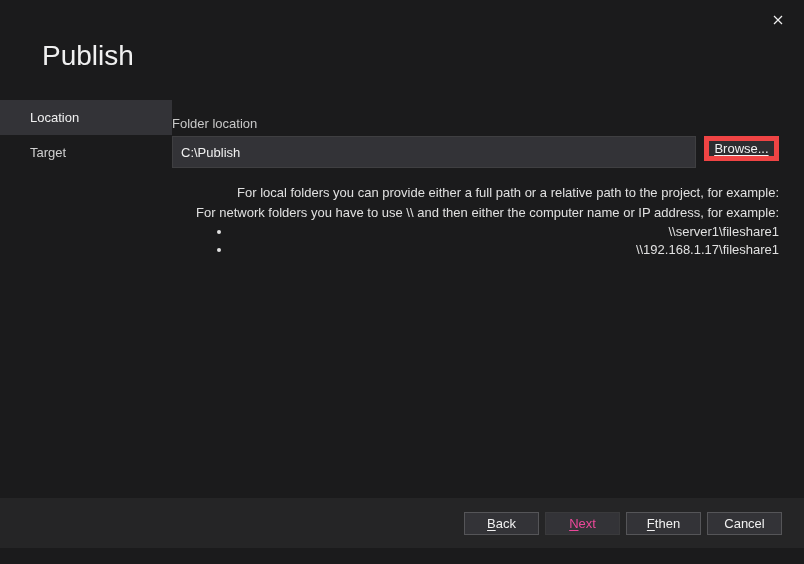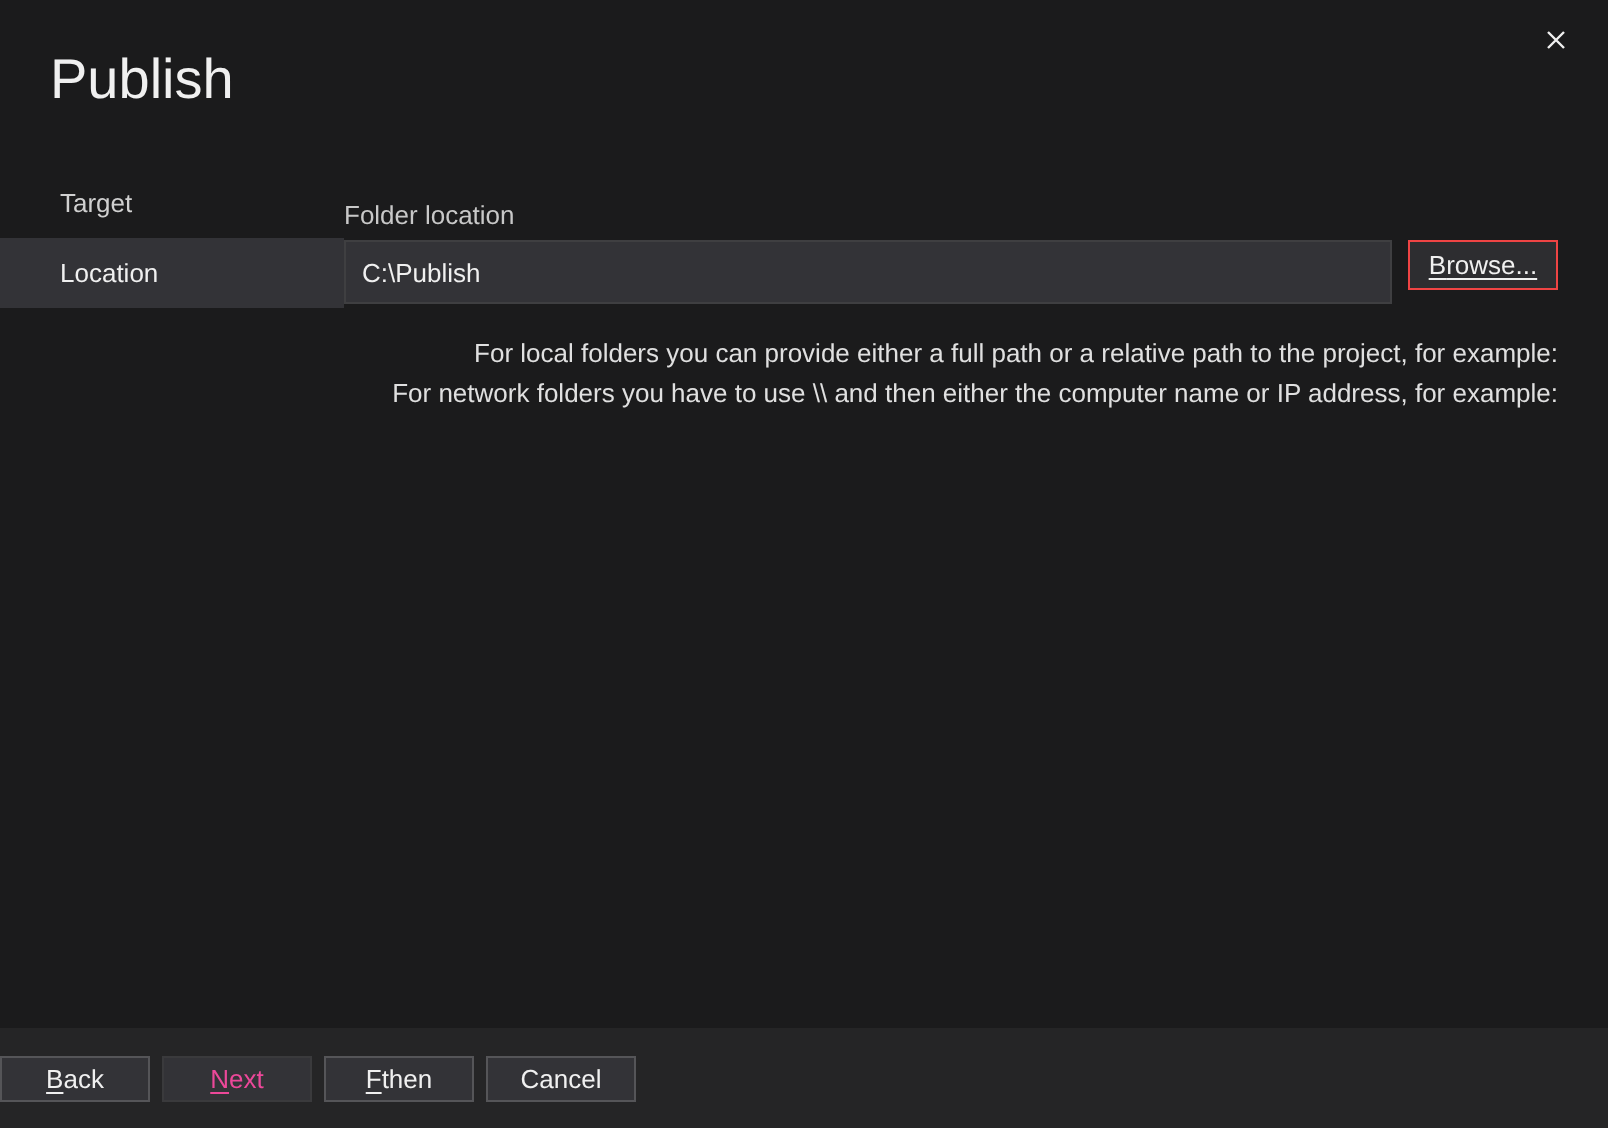--- a/index.html
+++ b/index.html
@@ -1,66 +1,70 @@
 <!DOCTYPE html>
 <html><head>
   <meta charset="utf-8">
   <style>
     * { box-sizing: border-box; margin: 0; padding: 0; }
     body { width: 804px; height: 564px; background: #1b1b1c; font-family: "Segoe UI", Arial, sans-serif; color: #f0f0f0; overflow: hidden; position: relative; }
     .close-btn { position: absolute; top: 8px; right: 14px; width: 24px; height: 24px; display: flex; align-items: center; justify-content: center; color: #f0f0f0; font-size: 16px; cursor: pointer; }
-    .header { padding: 24px 25px 0 25px; }
+    .header { padding: 40px 25px 0 25px; margin-left: 17px; }
     .title { font-size: 28px; font-weight: 300; color: #f0f0f0; margin-bottom: 8px; }
     .subtitle { font-size: 13px; color: #c8c8c8; font-weight: 400; }
     .body { display: flex; margin-top: 24px; }
     .steps { width: 172px; flex-shrink: 0; padding-top: 4px; }
     .step { padding: 10px 0 10px 30px; font-size: 13px; color: #d0d0d0; cursor: pointer; }
     .step.active { background: #333337; color: #f0f0f0; }
     .content { flex: 1; padding: 0 25px 0 0; margin-top: 20px; }
     .field-label { font-size: 13px; color: #c8c8c8; margin-bottom: 5px; }
     .field-row { display: flex; gap: 8px; margin-bottom: 16px; }
     .path-input { flex: 1; height: 25px; background: #333337; border: 1px solid #3f3f41; color: #f0f0f0; font-size: 13px; padding: 15px 8px; outline: none; }
-    .browse-btn { width: 75px; height: 25px; background: #2d2d30; border: 1px solid #ef4444; color: #f0f0f0; font-size: 13px; cursor: pointer; text-decoration: underline; text-underline-offset: 2px; text-decoration-thickness: 1px; }
+    .browse-btn { width: 75px; height: 25px; background: #2d2d30; border: 5px solid #ef4444; color: #f0f0f0; font-size: 13px; cursor: pointer; text-decoration: underline; text-underline-offset: 2px; text-decoration-thickness: 1px; }
     .help { font-size: 13px; color: #e0e0e0; line-height: 1.35; text-align: right; }
     .help p { margin-bottom: 2px; }
     .help ul { list-style: disc; padding-left: 60px; margin-bottom: 14px; }
     .help li { padding: 0; }
     .italic { font-style: italic; }
-    .footer { position: absolute; bottom: 0; left: 0; right: 0; height: 50px; background: #252526; display: flex; justify-content: flex-start; align-items: center; gap: 6px; padding-right: 22px; }
+    .footer { position: absolute; bottom: 16px; left: 0; right: 0; height: 50px; background: #252526; display: flex; justify-content: flex-end; align-items: center; gap: 6px; padding-right: 22px; }
     .footer-btn { width: 75px; height: 23px; background: #333337; border: 1px solid #555558; color: #f0f0f0; font-size: 13px; cursor: pointer; }
     .footer-btn.disabled { color: #ec4899; border-color: #3a3a3c; cursor: default; }
     .ul { text-decoration: underline; text-underline-offset: 2px; text-decoration-thickness: 1px; }
   </style>
 </head>
 <body>
 
 <div class="close-btn">
   <svg width="10" height="10" viewBox="0 0 10 10">
       <path d="M1 1 L9 9 M9 1 L1 9" stroke="#f0f0f0" stroke-width="1.2"></path>
     </svg>
 </div>
 
 <div class="header">
   <div class="title">Publish</div>
 </div>
 
 <div class="body">
   <div class="steps">
+    <div class="step active">Location</div>
     <div class="step">Target</div>
-    <div class="step active">Location</div>
   </div>
   <div class="content">
     <div class="field-label">Folder location</div>
     <div class="field-row">
       <input class="path-input" type="text" value="C:\Publish" style="">
       <button class="browse-btn"><span class="ul">B</span><span>rowse...</span></button>
     </div>
     <div class="help">
       <p>For local folders you can provide either a full path or a relative path to the project, for example:</p>
       <p>For network folders you have to use \\ and then either the computer name or IP address, for example:</p>
+      <ul>
+        <li>\\server1\fileshare1</li>
+        <li>\\192.168.1.17\fileshare1</li>
+      </ul>
     </div>
   </div>
 </div>
 
 <div class="footer">
   <button class="footer-btn"><span class="ul">B</span><span>ack</span></button>
   <button class="footer-btn disabled"><span class="ul">N</span><span>ext</span></button>
   <button class="footer-btn"><span class="ul">F</span><span>then</span></button>
   <button class="footer-btn">Cancel</button>
 </div>

